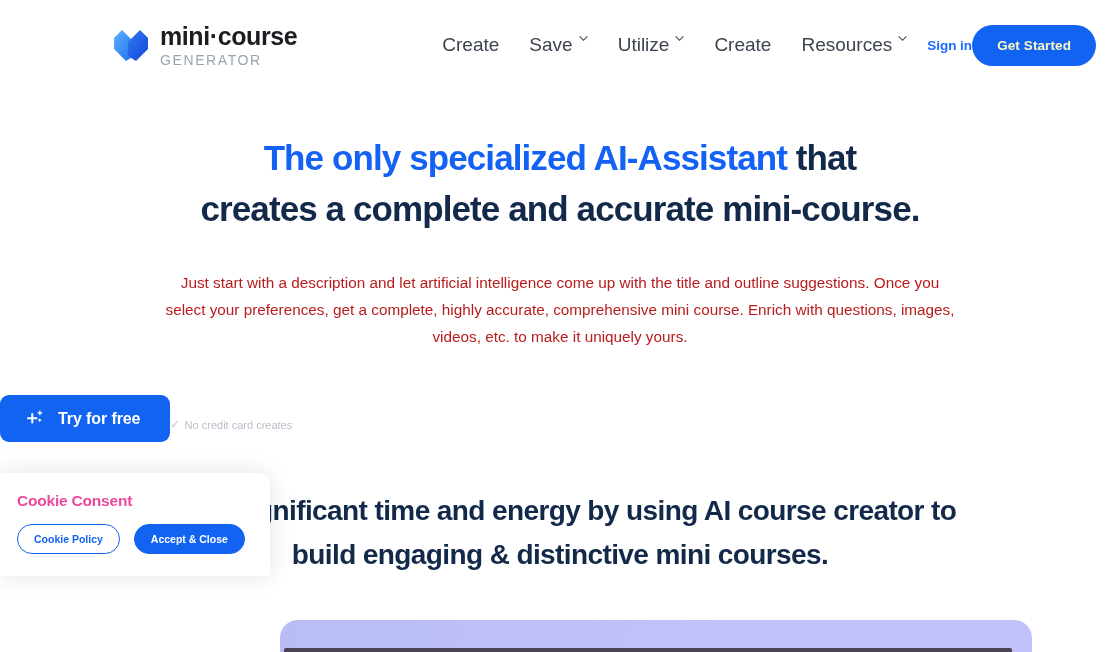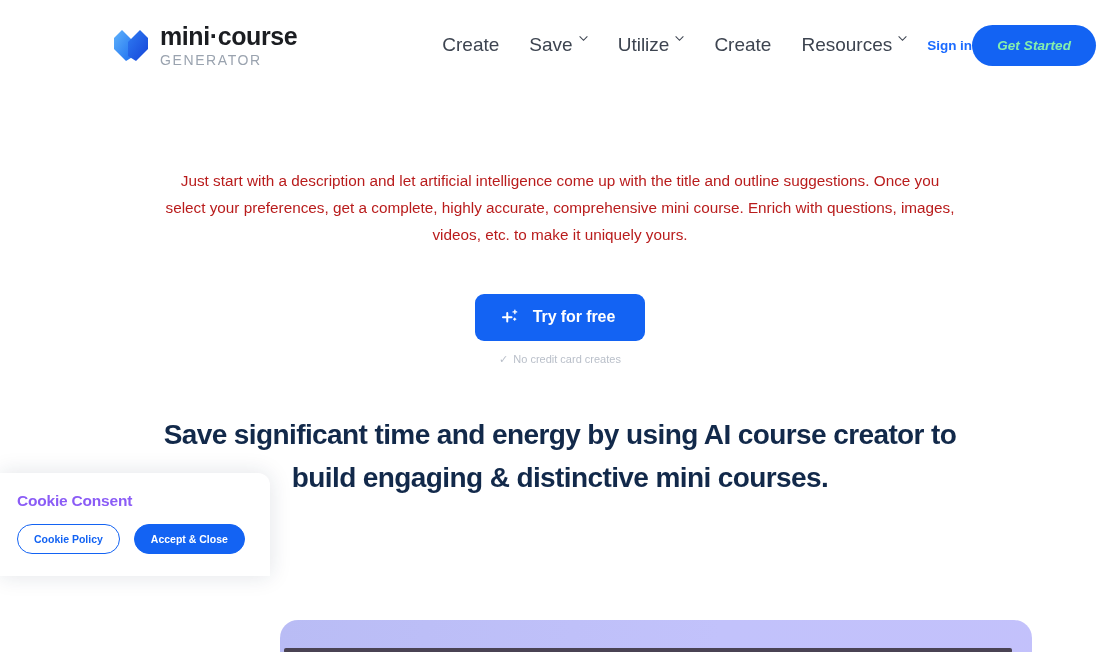--- a/index.html
+++ b/index.html
@@ -97,31 +97,30 @@
     font-size: 13.5px;
     font-weight: 700;
     color: #1b6bff;
     text-decoration: none;
     white-space: nowrap;
     cursor: pointer;
   }
 
   .btn-primary-pill {
     background: #1363f3;
-    color: #86efac;
+    color: #fef9c3;
     border: none;
     border-radius: 22px;
     font-family: inherit;
     font-size: 13.5px;
     font-weight: 700;
     letter-spacing: 0.1px;
     padding: 13px 25px;
     cursor: pointer;
     white-space: nowrap;
-    font-style: italic;
   }
 
   
   .hero {
     text-align: center;
     padding-top: 43px;
   }
 
   .hero-title {
     font-size: 35px;
@@ -137,21 +136,21 @@
     margin: 34px auto 0;
     width: 800px;
     font-size: 15.3px;
     line-height: 1.78;
     color: #b91c1c;
   }
 
   .cta-wrap {
     margin-top: 45px;
     display: flex;
-    flex-direction: column;
+    flex-direction: row;
     align-items: center;
   }
 
   .btn-try {
     display: inline-flex;
     align-items: center;
     gap: 13px;
     background: #1363f3;
     color: #ffffff;
     border: none;
@@ -224,21 +223,21 @@
     border-bottom-right-radius: 0;
     box-shadow: 0 0 22px rgba(22, 40, 70, 0.13);
     padding: 19px 20px 22px 17px;
     z-index: 20;
   }
 
   .cookie-title {
     font-size: 15.5px;
     font-weight: 700;
     letter-spacing: -0.2px;
-    color: #8b5cf6;
+    color: #ec4899;
     margin-bottom: 14px;
   }
 
   .cookie-body {
     font-size: 11.4px;
     line-height: 1.92;
     color: #24405f;
     margin-bottom: 20px;
   }
 
@@ -328,20 +327,24 @@
   </nav>
 
   <div class="header-actions">
     <a class="signin-link" href="#">Sign in</a>
     <button class="btn-primary-pill">Get Started</button>
   </div>
 
 </header>
 
 <section class="hero">
+  <h1 class="hero-title">
+    <span class="accent">The only specialized AI-Assistant</span><span> that</span><br>
+    <span>creates a complete and accurate mini-course.</span>
+  </h1>
 
   <p class="hero-sub">Just start with a description and let artificial intelligence come up with the title and outline suggestions. Once you select your preferences, get a complete, highly accurate, comprehensive mini course. Enrich with questions, images, videos, etc. to make it uniquely yours.</p>
 
   <div class="cta-wrap">
     <button class="btn-try">
       <svg class="sparkle-icon" viewBox="0 0 20 20">
         <path d="M6.6 5.2 L6.6 14.2 M2.1 9.7 L11.1 9.7" stroke="#ffffff" stroke-width="2.1" stroke-linecap="round"></path>
         <path d="M14.6 2.2 L14.6 6.0 M12.7 4.1 L16.5 4.1" stroke="#ffffff" stroke-width="1.4" stroke-linecap="round"></path>
         <path d="M14.4 10.6 L14.4 12.9 M13.25 11.75 L15.55 11.75" stroke="#ffffff" stroke-width="1.2" stroke-linecap="round"></path>
       </svg>

